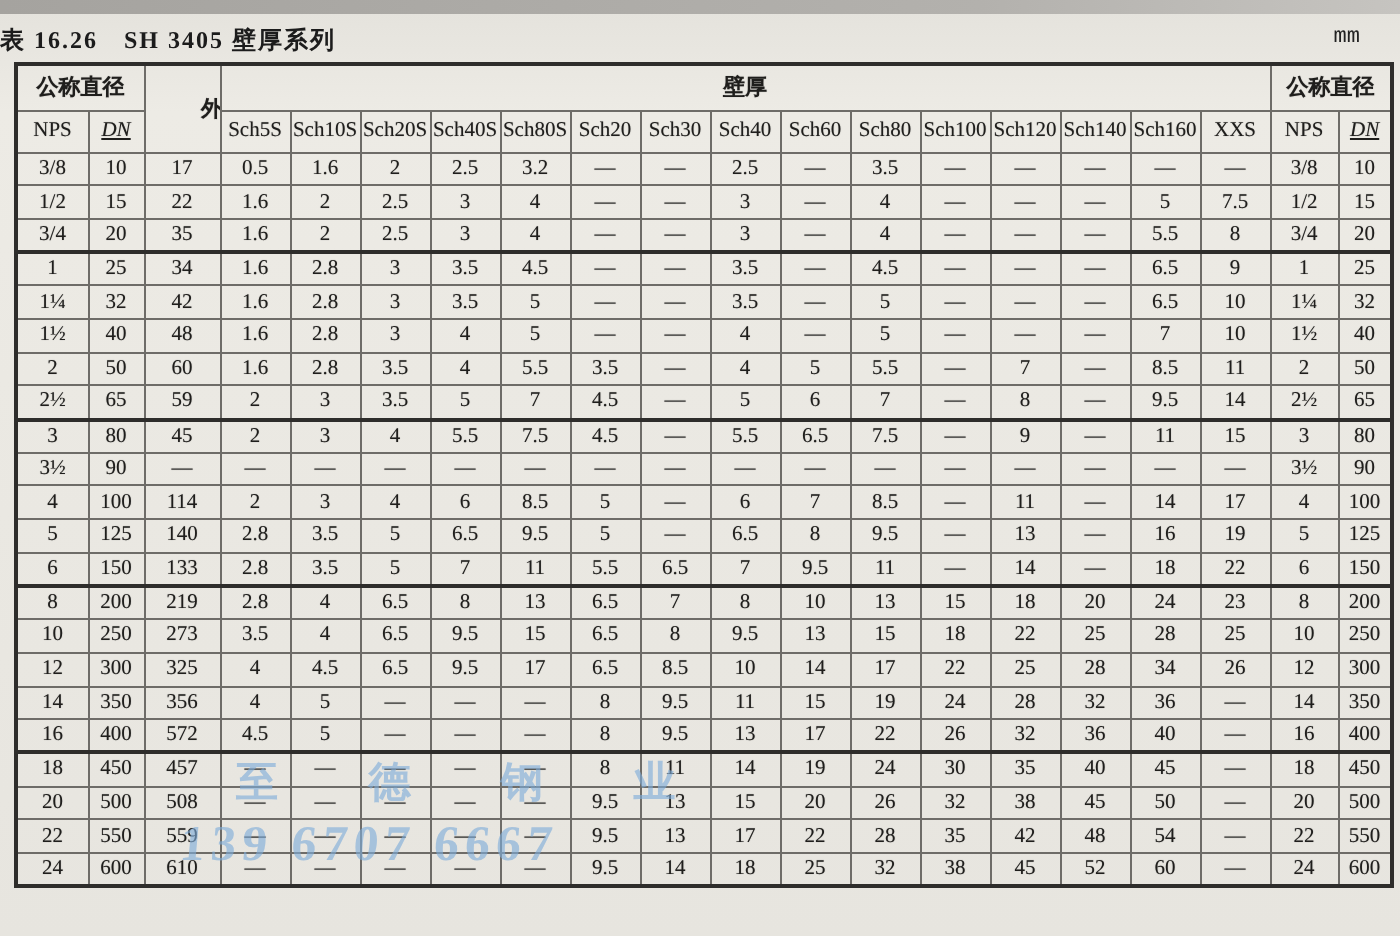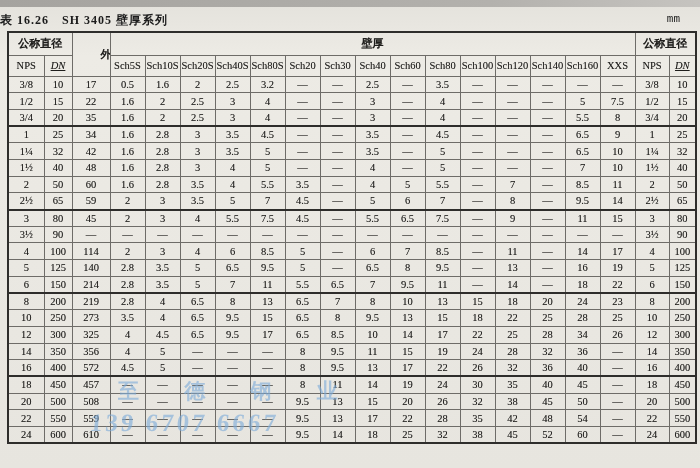--- a/index.html
+++ b/index.html
@@ -394,21 +394,21 @@
           <td>13</td>
           <td>—</td>
           <td>16</td>
           <td>19</td>
           <td>5</td>
           <td>125</td>
         </tr>
         <tr>
           <td>6</td>
           <td>150</td>
-          <td>214</td>
+          <td>133</td>
           <td>2.8</td>
           <td>3.5</td>
           <td>5</td>
           <td>7</td>
           <td>11</td>
           <td>5.5</td>
           <td>6.5</td>
           <td>7</td>
           <td>9.5</td>
           <td>11</td>

